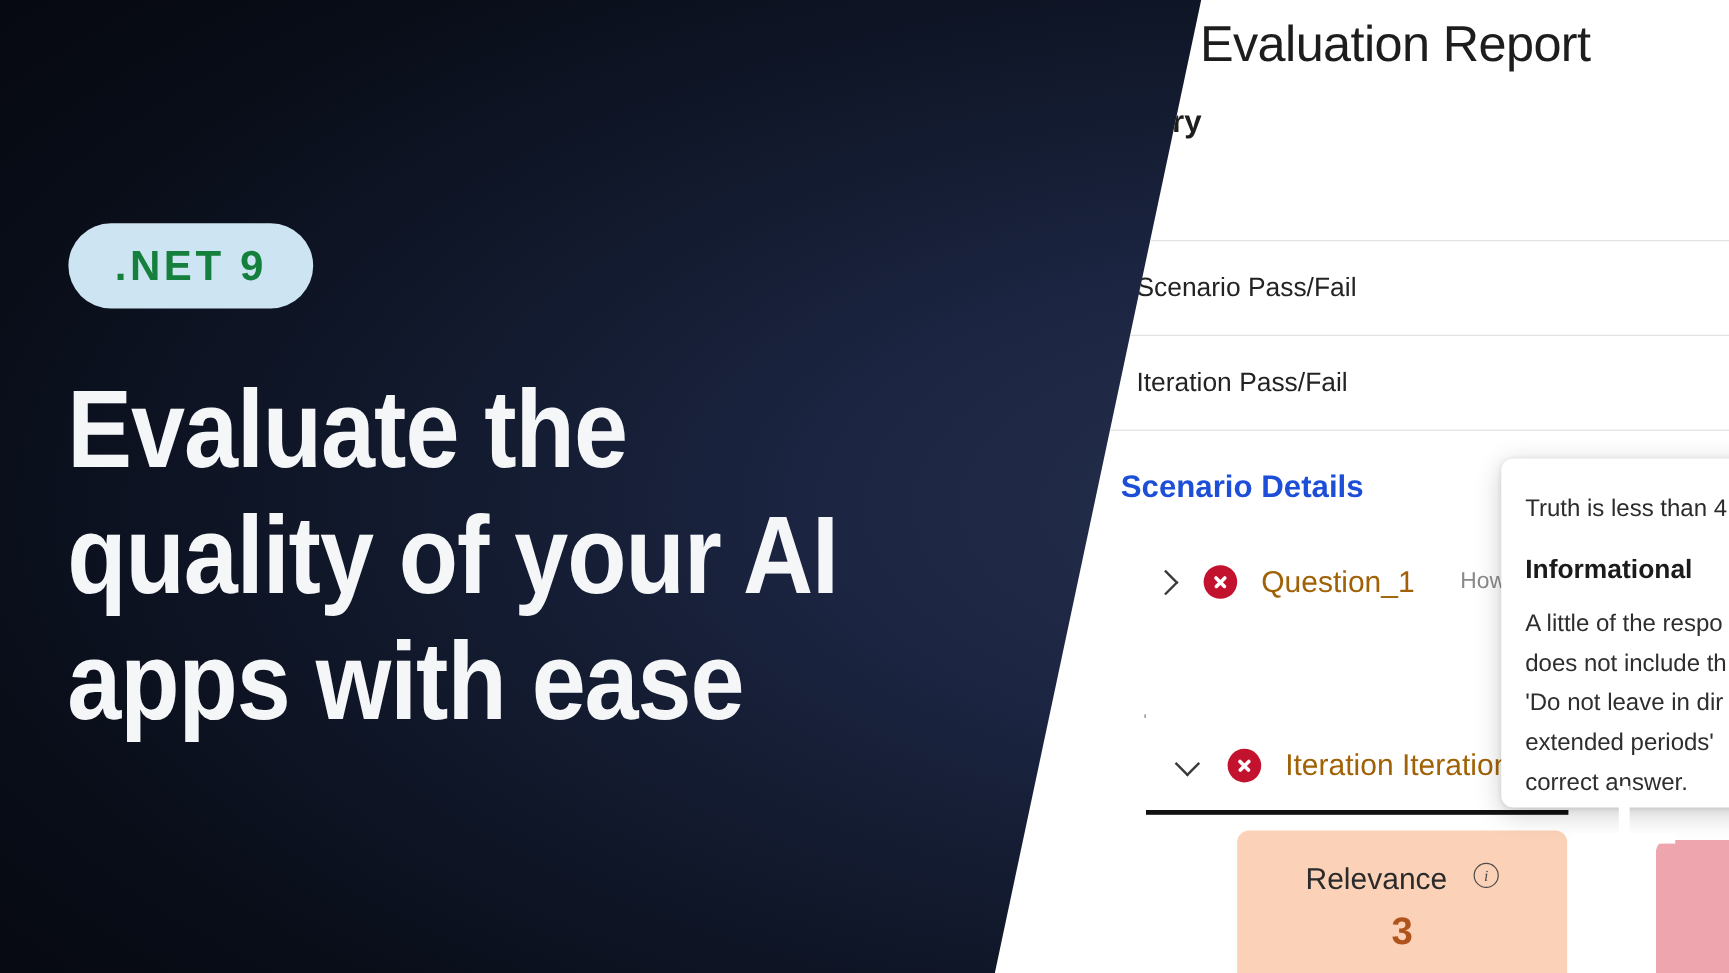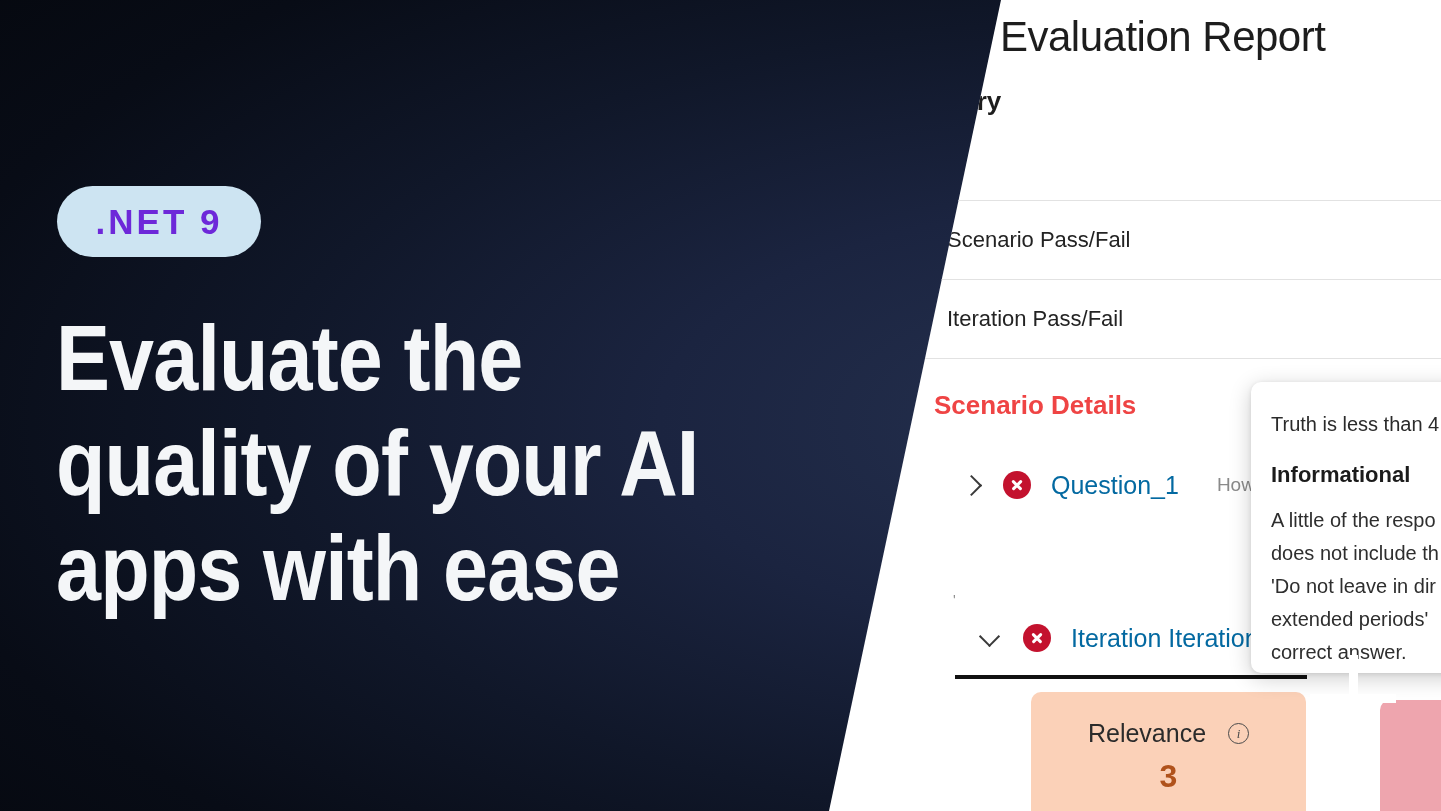--- a/index.html
+++ b/index.html
@@ -51,21 +51,21 @@
     background: #cde4f2;
     display: flex;
     align-items: center;
     justify-content: center;
     box-sizing: border-box;
   }
   #net-badge span {
     font-size: 35px;
     font-weight: bold;
     letter-spacing: 3px;
-    color: #6d28d9;
+    color: #15803d;
     font-family: "Liberation Sans", sans-serif;
   }
 
   
   #headline {
     position: absolute;
     left: 56px;
     top: 306px;
     width: 800px;
     color: #f4f6f8;
@@ -97,21 +97,21 @@
     font-weight: bold;
     color: #1d1d1d;
     white-space: nowrap;
   }
   .rp-section {
     position: absolute;
     left: 934px;
     top: 390px;
     font-size: 26px;
     font-weight: bold;
-    color: #ef4444;
+    color: #1d4ed8;
     white-space: nowrap;
   }
 
   
   #summary-table {
     position: absolute;
     left: 910px;
     top: 200px;
     width: 531px;
   }
@@ -186,21 +186,21 @@
     height: 2.6px;
     background: #fff;
     border-radius: 2px;
     transform-origin: center;
   }
   .err-badge::before { transform: translate(-50%,-50%) rotate(45deg); }
   .err-badge::after  { transform: translate(-50%,-50%) rotate(-45deg); }
 
   .tree-label {
     font-size: 25px;
-    color: #0369a1;
+    color: #a16207;
   }
   .tree-meta {
     font-size: 19px;
     color: #8a8a8a;
     margin-left: 38px;
     text-align: center;
   }
   .tiny-tick {
     position: absolute;
     left: 953px;
@@ -239,21 +239,21 @@
     top: 700px;
     width: 170px;
     height: 120px;
     background: #eea5ae;
   }
   .metric-title {
     margin-top: 27px;
     font-size: 25px;
     color: #2b2b2b;
     display: inline-flex;
-    align-items: center;
+    align-items: flex-start;
     gap: 22px;
     white-space: nowrap;
   }
   .info-icon {
     width: 19px;
     height: 19px;
     border: 1.7px solid #4a4a4a;
     border-radius: 50%;
     display: inline-flex;
     align-items: center;

